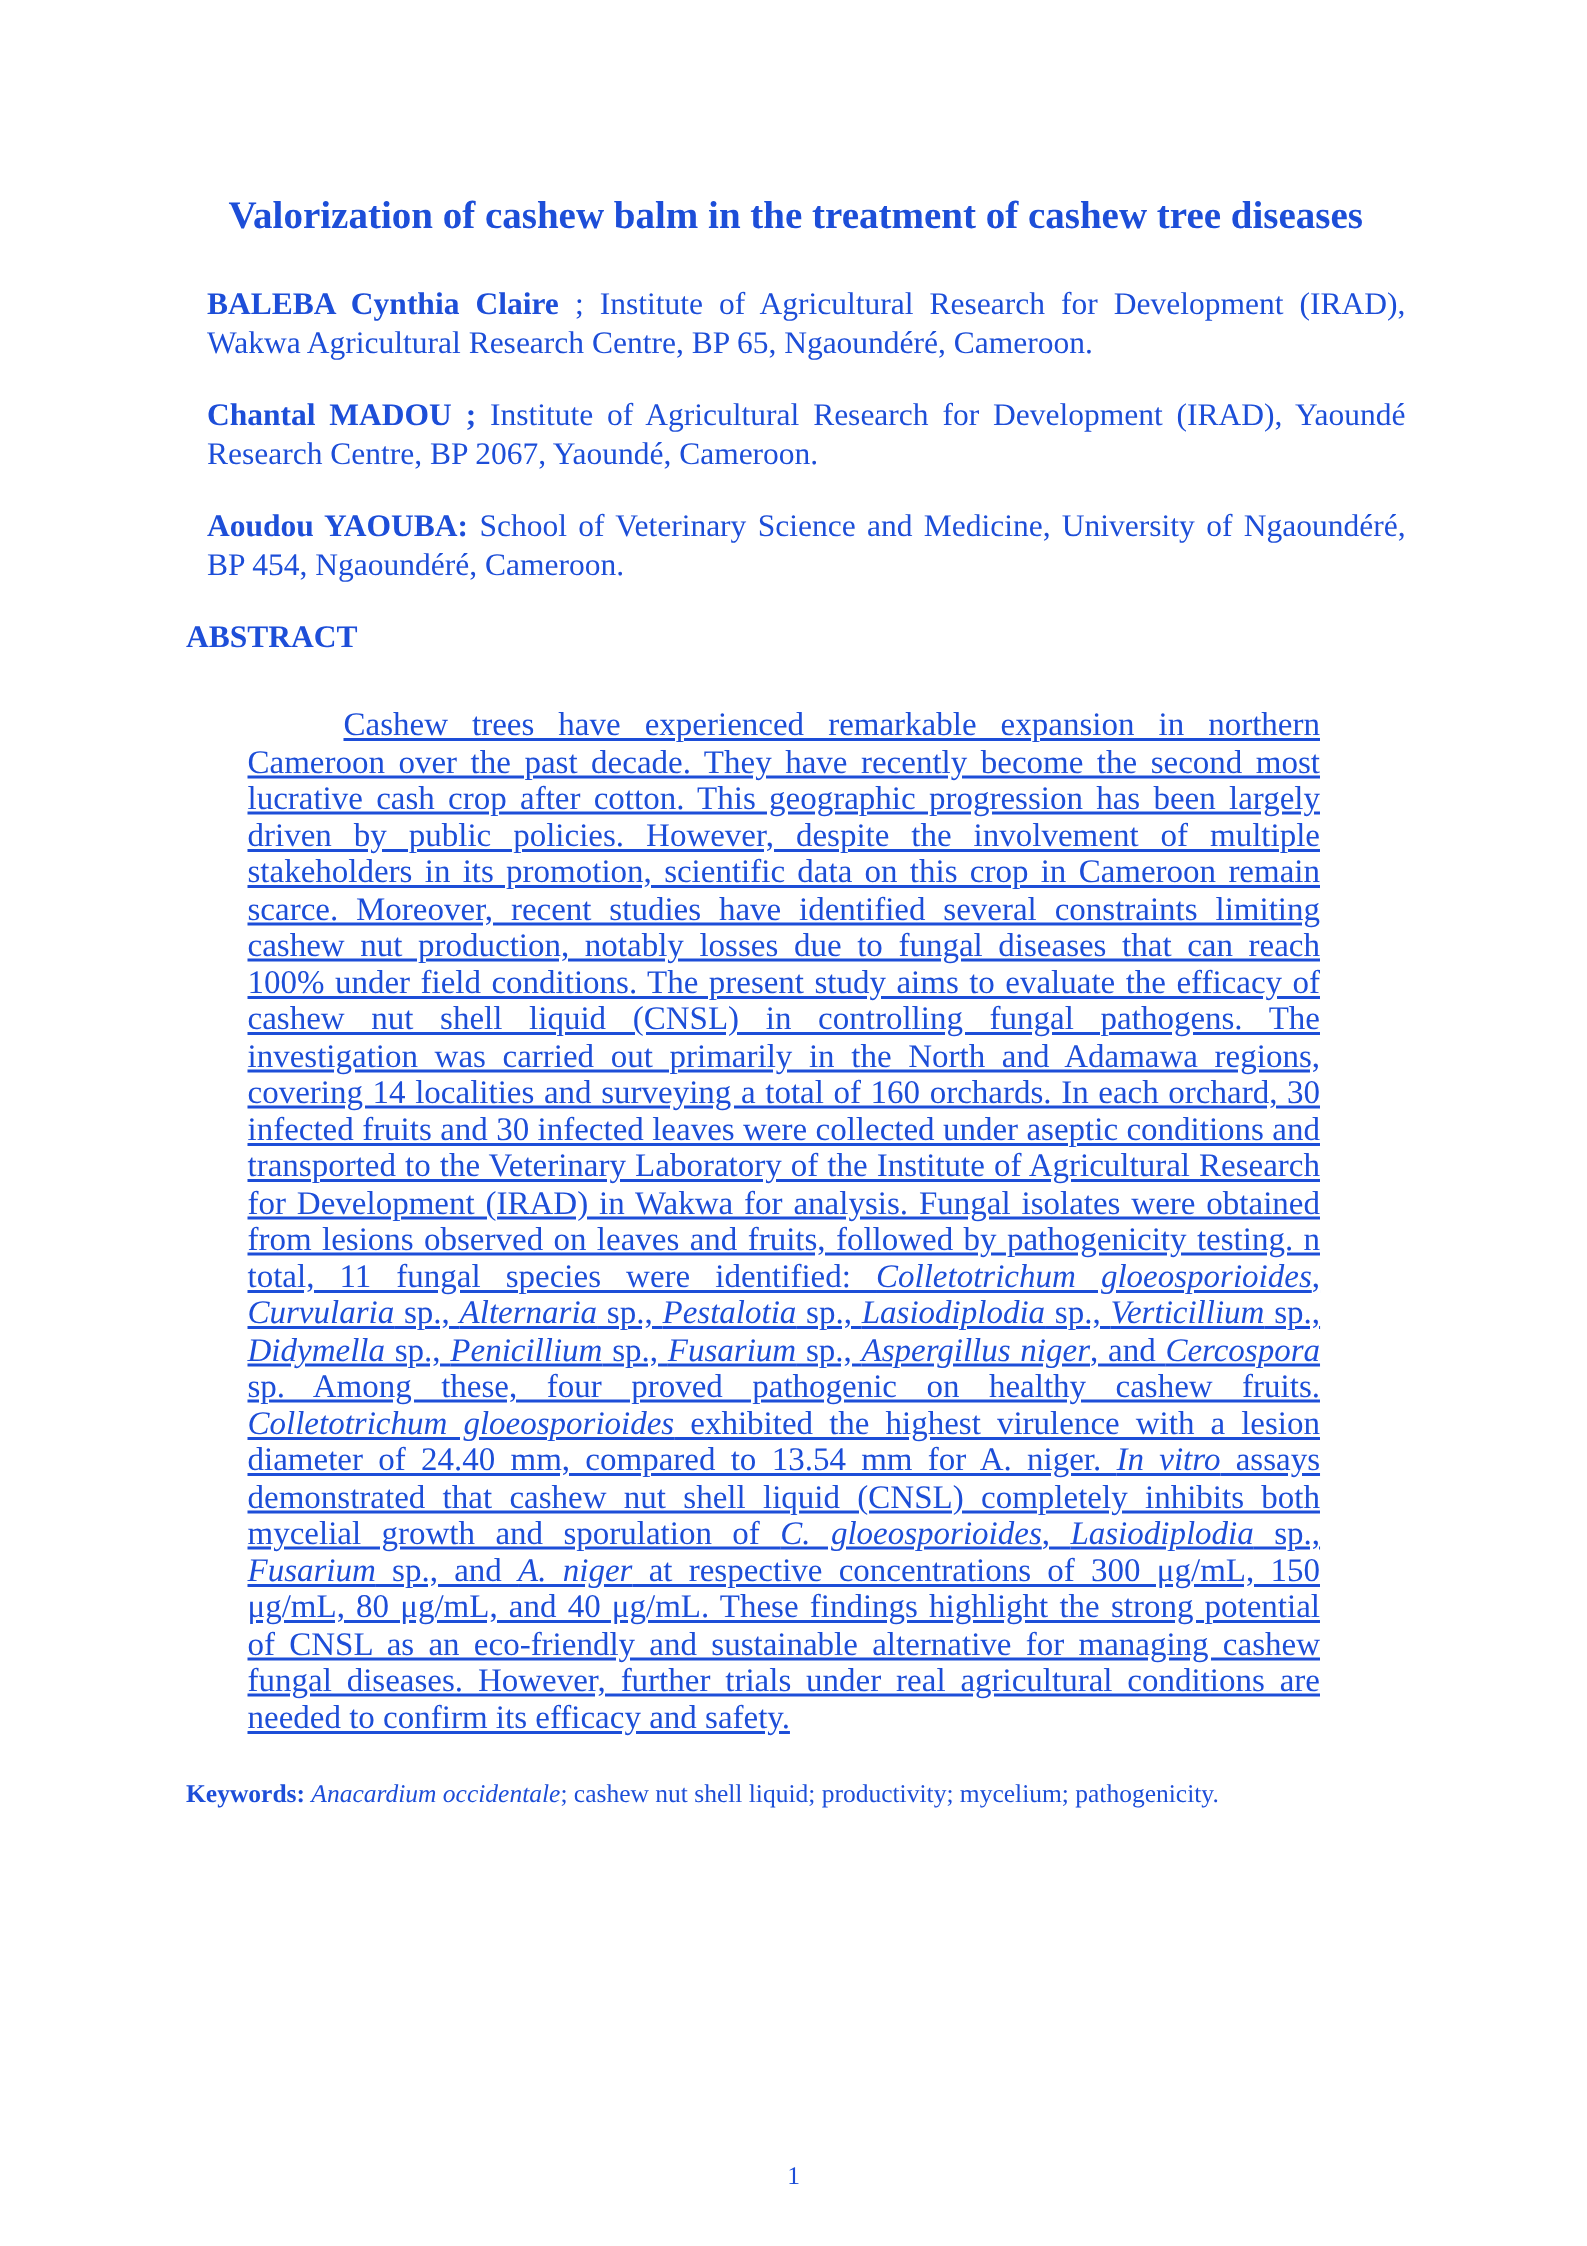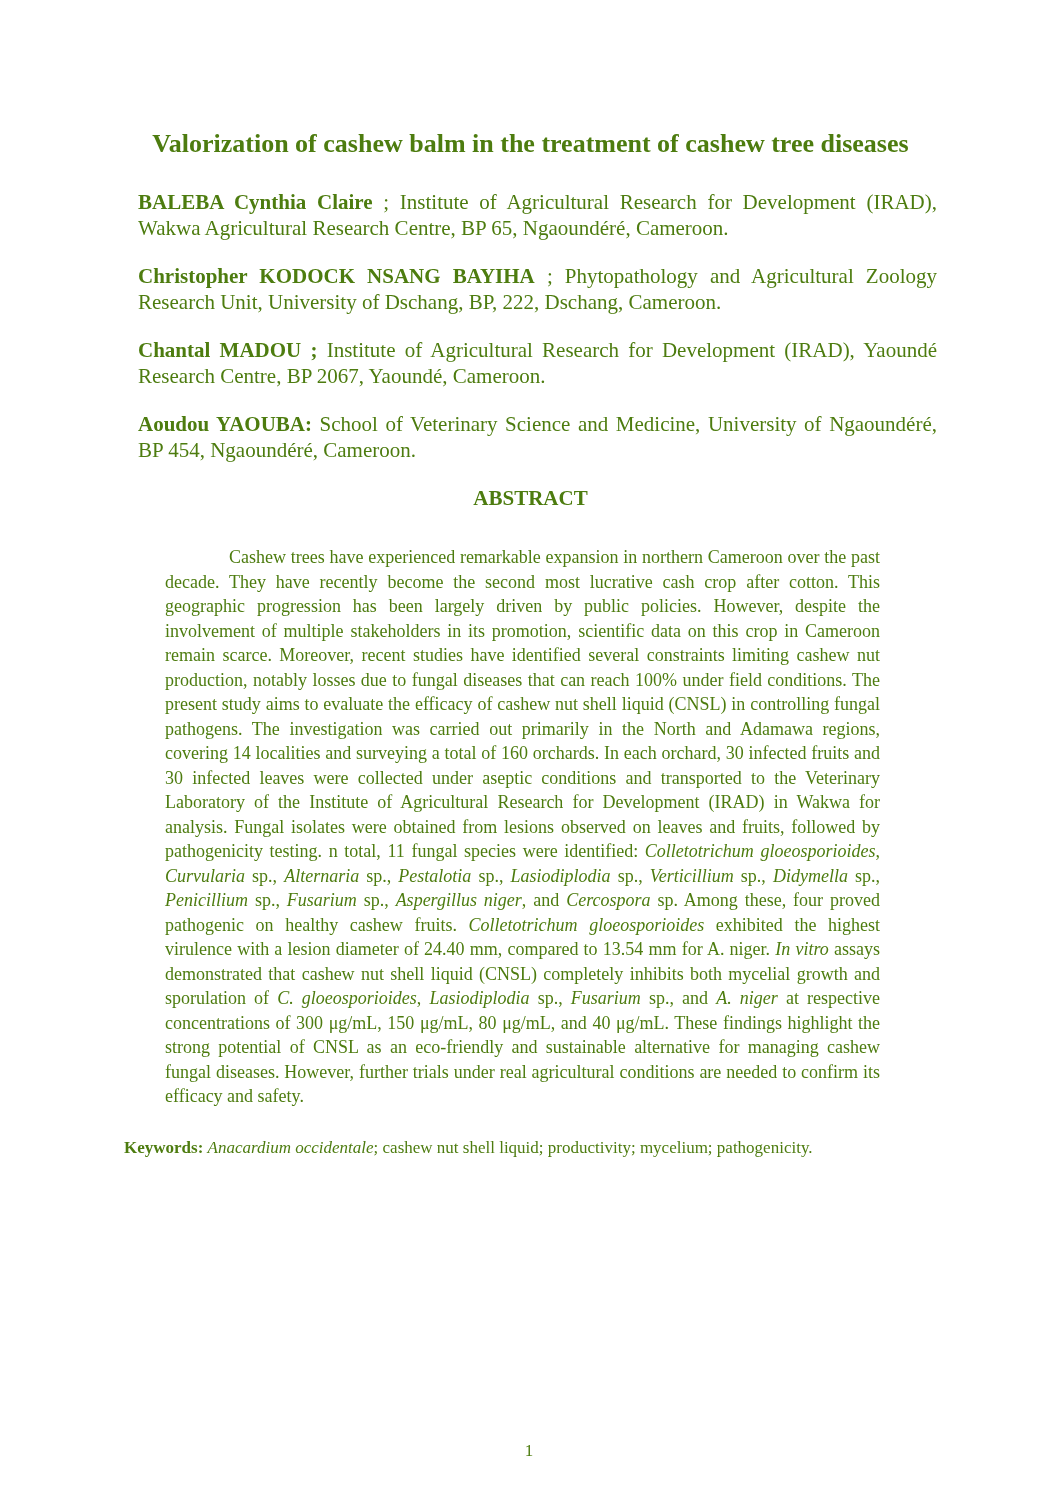--- a/index.html
+++ b/index.html
@@ -6,21 +6,21 @@
     margin: 0;
     padding: 0;
     background: #ffffff;
   }
   .page {
     position: relative;
     width: 1058px;
     height: 1497px;
     box-sizing: border-box;
     background: #ffffff;
-    color: #4d7c0f;
+    color: #1d4ed8;
     padding: 126px 121px 0 124px;
     font-family: "Liberation Serif", "DejaVu Serif", serif;
     overflow: hidden;
   }
   .title {
     font-size: 26px;
     line-height: 35px;
     font-weight: bold;
     text-align: center;
     margin: 0 0 28px 0;
@@ -29,29 +29,29 @@
     font-size: 21px;
     line-height: 26px;
     text-align: justify;
     margin: 0 0 22px 14px;
   }
   .author b { font-weight: bold; }
   .abstract-heading {
     font-size: 21px;
     line-height: 26px;
     font-weight: bold;
-    text-align: center;
     margin: 0 0 34px 0;
   }
   .abstract {
-    font-size: 18px;
+    font-size: 22px;
     line-height: 24.5px;
     text-align: justify;
     text-indent: 64px;
     margin: 0 57px 0 41px;
+    text-decoration: underline;
   }
   .keywords {
     font-size: 17px;
     line-height: 26px;
     text-align: justify;
     margin: 26px 0 0 0;
   }
   .page-number {
     position: absolute;
     left: 0;
@@ -64,21 +64,20 @@
 </style>
 </head>
 <body>
 
 <div class="page">
 
   <h1 class="title">Valorization of cashew balm in the treatment of cashew tree diseases</h1>
 
   <p class="author"><b>BALEBA Cynthia Claire</b><span> ; </span><span>Institute of Agricultural Research for Development (IRAD), Wakwa Agricultural Research Centre, BP 65, Ngaoundéré, Cameroon.</span></p>
 
-  <p class="author"><b>Christopher KODOCK NSANG BAYIHA</b><span> ; </span><span>Phytopathology and Agricultural Zoology Research Unit, University of Dschang, BP, 222, Dschang, Cameroon.</span></p>
 
   <p class="author"><b>Chantal MADOU ;</b><span> </span><span>Institute of Agricultural Research for Development (IRAD), Yaoundé Research Centre, BP 2067, Yaoundé, Cameroon.</span></p>
 
   <p class="author"><b>Aoudou YAOUBA:</b><span> </span><span>School of Veterinary Science and Medicine, University of Ngaoundéré, BP 454, Ngaoundéré, Cameroon.</span></p>
 
   <h2 class="abstract-heading">ABSTRACT</h2>
 
   <p class="abstract"><span>Cashew trees have experienced remarkable expansion in northern Cameroon over the past decade. They have recently become the second most lucrative cash crop after cotton. This geographic progression has been largely driven by public policies. However, despite the involvement of multiple stakeholders in its promotion, scientific data on this crop in Cameroon remain scarce. Moreover, recent studies have identified several constraints limiting cashew nut production, notably losses due to fungal diseases that can reach 100% under field conditions. The present study aims to evaluate the efficacy of cashew nut shell liquid (CNSL) in controlling fungal pathogens. The investigation was carried out primarily in the North and Adamawa regions, covering 14 localities and surveying a total of 160 orchards. In each orchard, 30 infected fruits and 30 infected leaves were collected under aseptic conditions and transported to the Veterinary Laboratory of the Institute of Agricultural Research for Development (IRAD) in Wakwa for analysis. Fungal isolates were obtained from lesions observed on leaves and fruits, followed by pathogenicity testing. n total, 11 fungal species were identified: </span><i>Colletotrichum gloeosporioides</i><span>, </span><i>Curvularia</i><span> sp., </span><i>Alternaria</i><span> sp., </span><i>Pestalotia</i><span> sp., </span><i>Lasiodiplodia</i><span> sp., </span><i>Verticillium</i><span> sp., </span><i>Didymella</i><span> sp., </span><i>Penicillium</i><span> sp., </span><i>Fusarium</i><span> sp., </span><i>Aspergillus niger</i><span>, and </span><i>Cercospora</i><span> sp. Among these, four proved pathogenic on healthy cashew fruits. </span><i>Colletotrichum gloeosporioides</i><span> exhibited the highest virulence with a lesion diameter of 24.40 mm, compared to 13.54 mm for A. niger. </span><i>In vitro</i><span> assays demonstrated that cashew nut shell liquid (CNSL) completely inhibits both mycelial growth and sporulation of </span><i>C. gloeosporioides</i><span>, </span><i>Lasiodiplodia</i><span> sp., </span><i>Fusarium</i><span> sp., and </span><i>A. niger</i><span> at respective concentrations of 300 μg/mL, 150 μg/mL, 80 μg/mL, and 40 μg/mL. These findings highlight the strong potential of CNSL as an eco-friendly and sustainable alternative for managing cashew fungal diseases. However, further trials under real agricultural conditions are needed to confirm its efficacy and safety.</span></p>
 
   <p class="keywords"><b>Keywords:</b><span><span> </span><i>Anacardium occidentale</i><span>; cashew nut shell liquid; productivity; mycelium; pathogenicity.</span></span></p>

